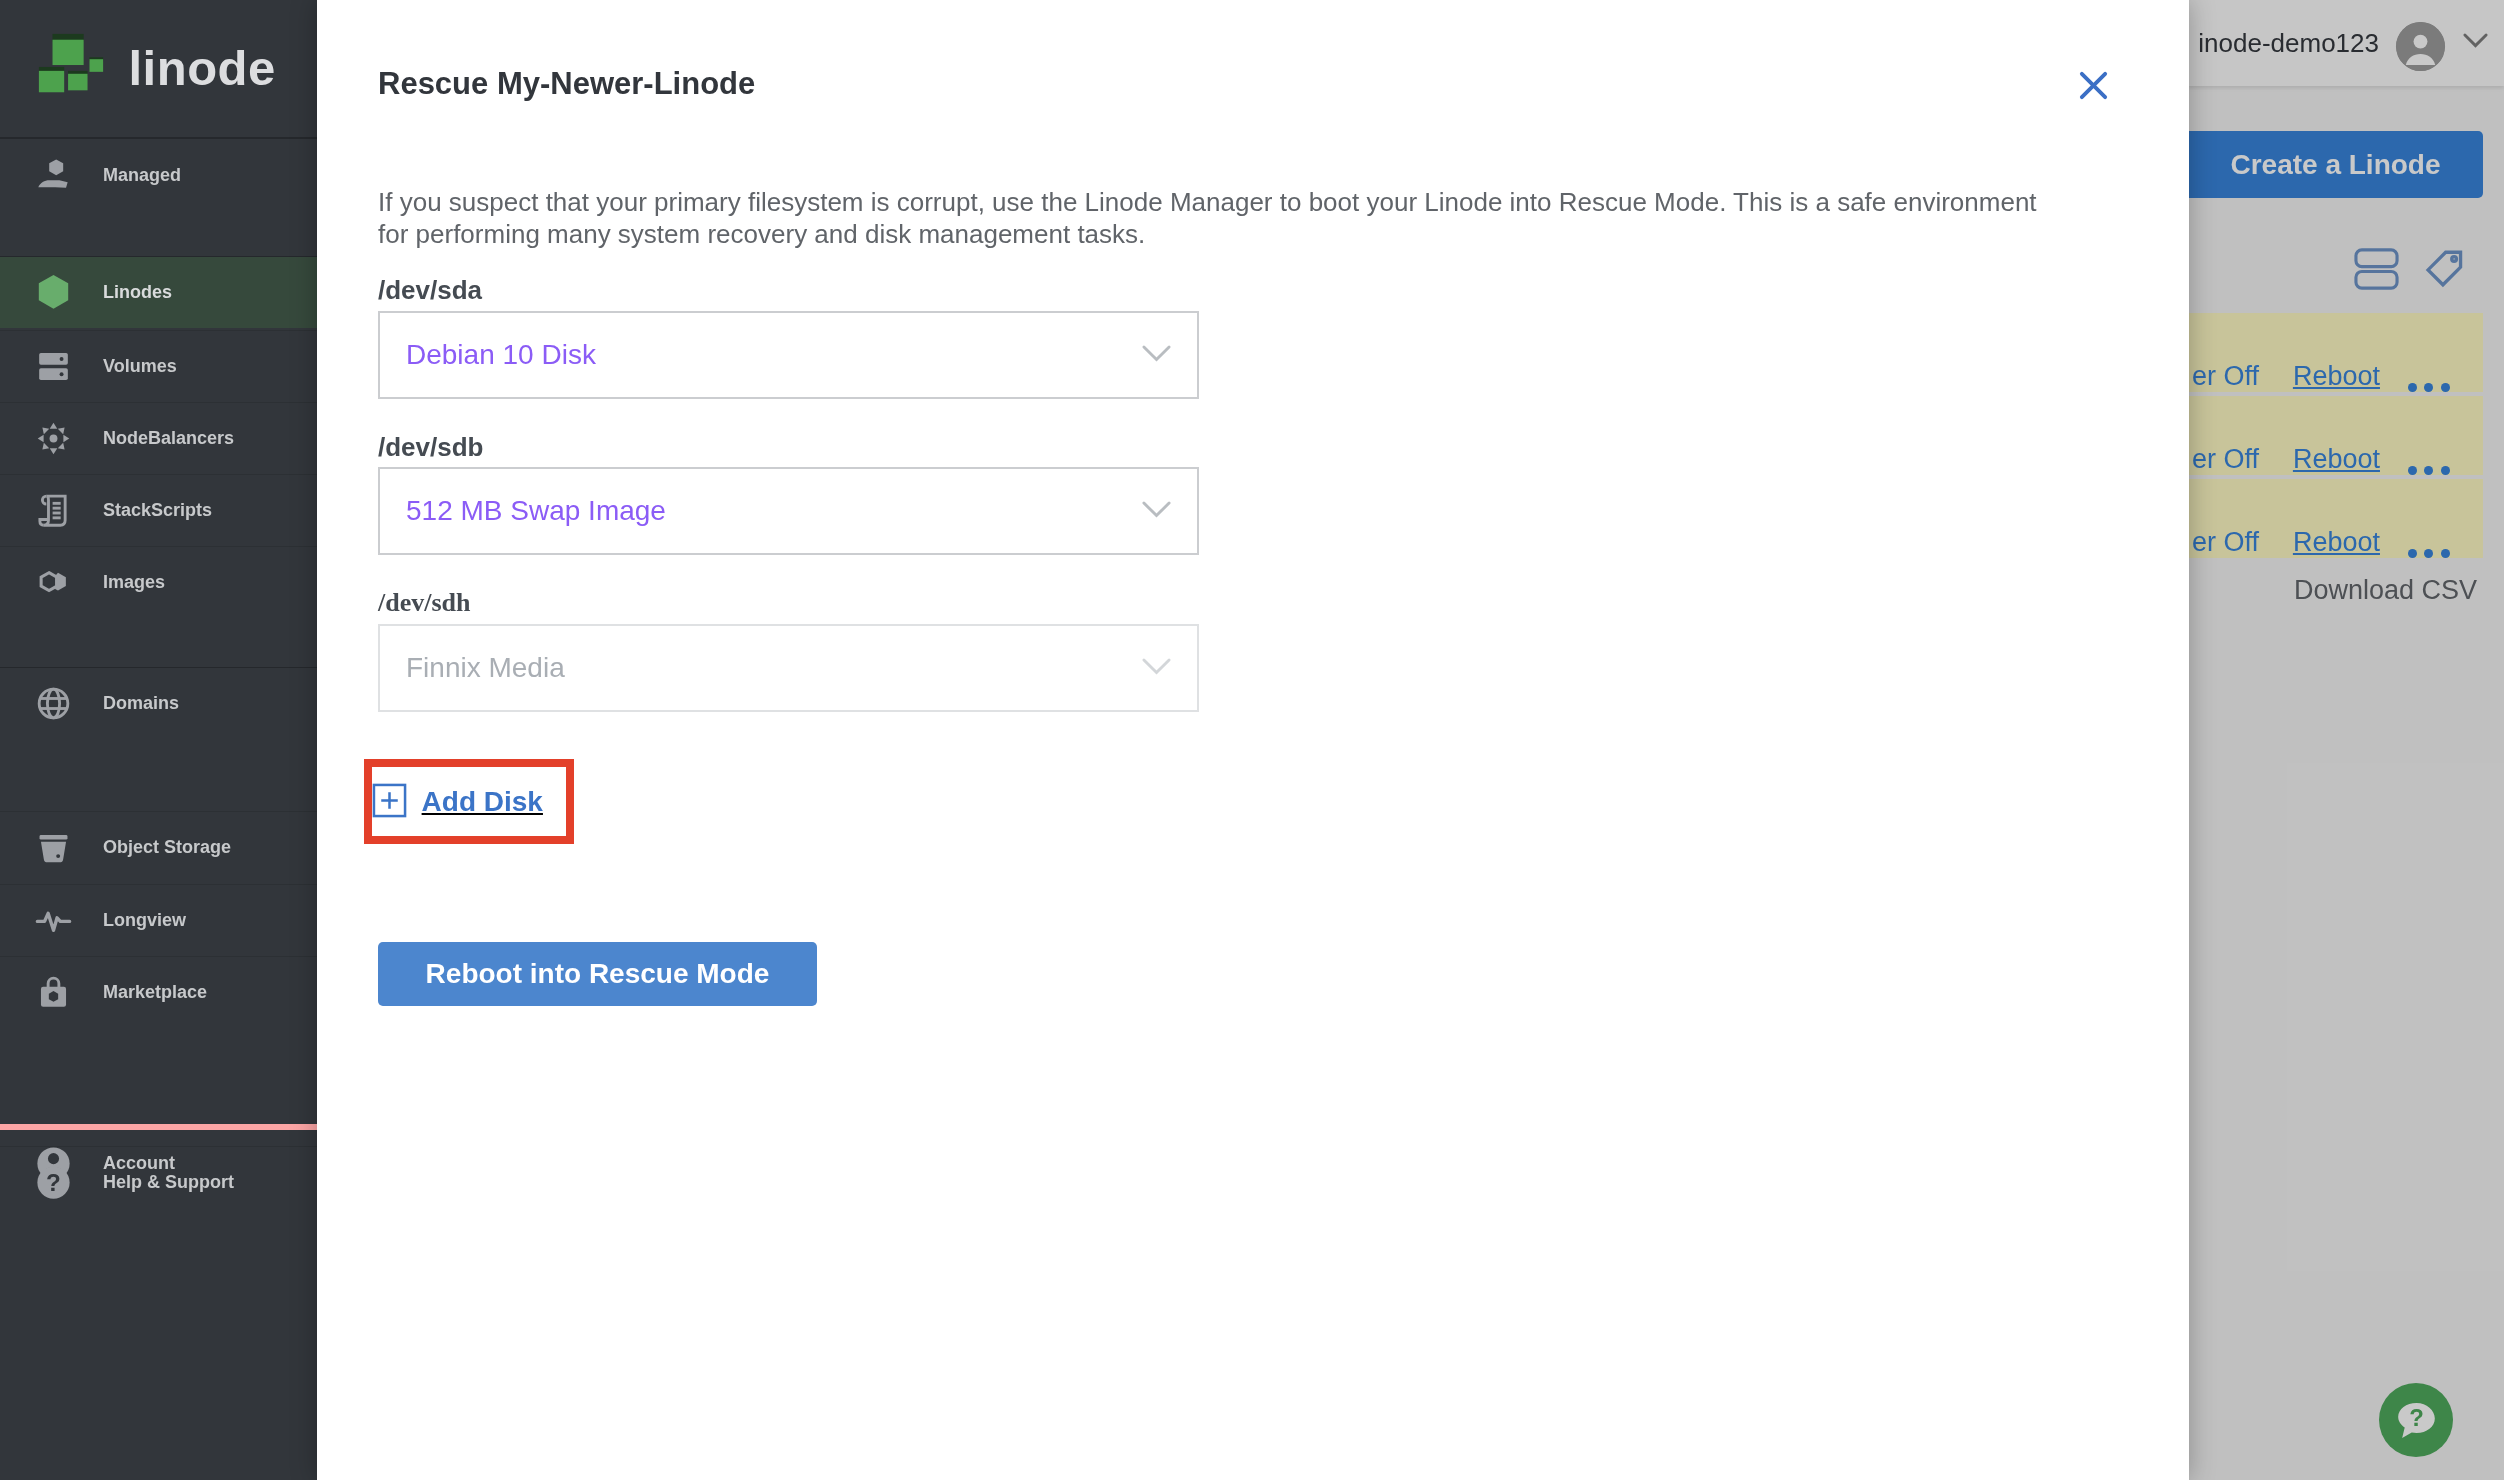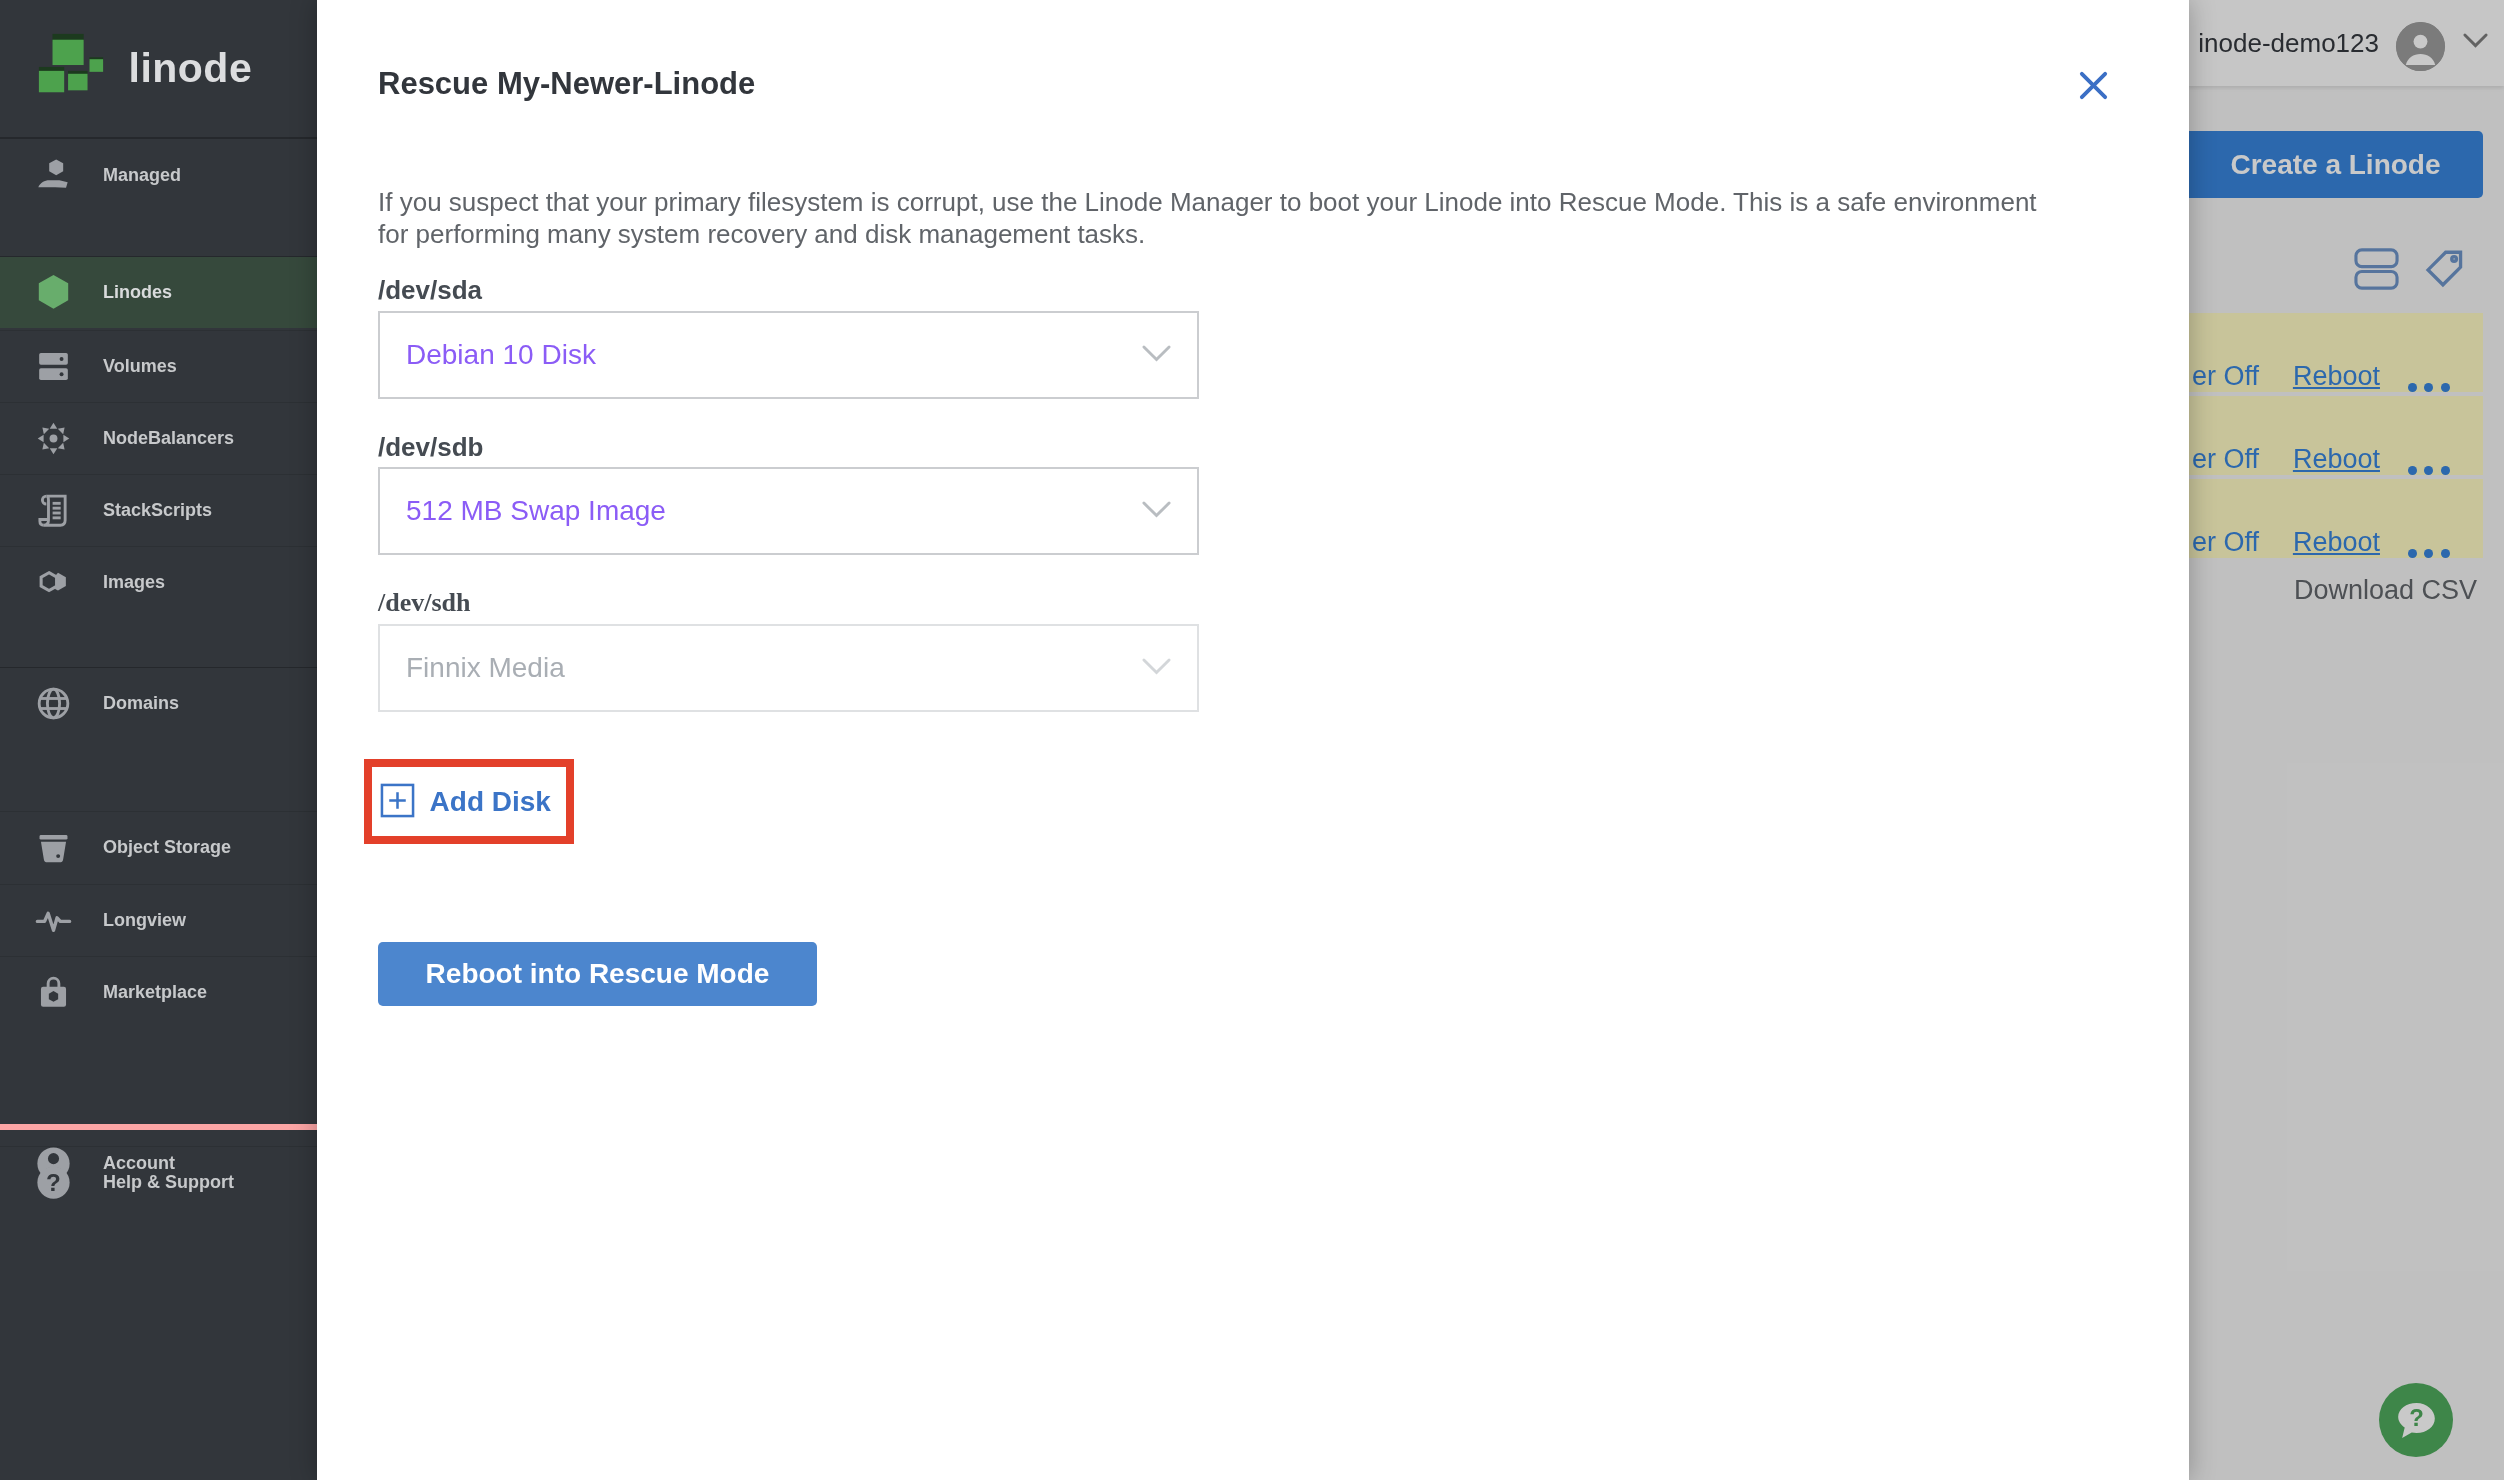--- a/index.html
+++ b/index.html
@@ -5,21 +5,21 @@
   * { margin:0; padding:0; box-sizing:border-box; }
   html,body { width:2504px; height:1480px; overflow:hidden; background:#ffffff;
     font-family:"Liberation Sans", sans-serif; }
   body { position:relative; }
 
   
   .sidebar { position:absolute; left:0; top:0; width:317px; height:1480px;
     background:#32363b; z-index:1; }
   .logo { position:absolute; left:35px; top:23.4px; width:254px; height:90px;
     display:flex; align-items:center; gap:21.5px; }
-  .logo-text { color:#dcdddf; font-size:41px; font-weight:700; letter-spacing:0.5px; }
+  .logo-text { color:#dcdddf; font-size:49px; font-weight:700; letter-spacing:0.5px; }
   .side-divider { position:absolute; left:0; width:100%; height:2px; background:#25282c; }
   .nav-item { position:absolute; left:0; width:100%; height:72px; display:flex;
     align-items:center; cursor:pointer; border-top:1px solid #2c3034; }
   .nav-item .nicon { width:45px; height:45px; margin-left:31px; display:flex;
     align-items:center; justify-content:center; flex:none; }
   .nav-item .nlabel { margin-left:27px; color:#c7c9cb; font-size:18px; font-weight:700;
     white-space:nowrap; }
   .nav-item.active { background:#36493c; }
   .nav-item.active .nlabel { color:#d9dbdc; }
   .nicon svg { width:43px; height:43px; }
@@ -69,22 +69,22 @@
     border:2px solid #cbcdd0; display:flex; align-items:center; cursor:pointer; }
   .select-box .sel-text { margin-left:26px; font-size:28px; color:#8b5cf6; }
   .select-box .sel-chev { position:absolute; right:25px; top:31px; }
   .select-box.disabled { border-color:#dfe1e3; cursor:default; }
   .select-box.disabled .sel-text { color:#a9aeb4; }
   .lbl-sda { top:275px; } .box-sda { top:311px; }
   .lbl-sdb { top:432px; } .box-sdb { top:467px; }
   .lbl-sdh { top:588px;font-family:Liberation Serif, serif; } .box-sdh { top:624px; }
   .add-disk-wrap { position:absolute; left:47px; top:759px; width:210px; height:85px;
     border:8.8px solid #e3402a; background:#ffffff; display:flex; align-items:center; }
-  .add-disk-btn { display:flex; align-items:center; gap:14.6px; margin-left:8px;
-    cursor:pointer; background:none; border:none; }
+  .add-disk-btn { display:flex; align-items:center; gap:14.6px; margin-left:0;
+    cursor:pointer; background:none; border:none;text-decoration:underline; }
   .add-disk-label { font-size:28px; font-weight:700; color:#3b74c7; white-space:nowrap; }
   .submit-btn { position:absolute; left:61px; top:910px; width:439px; height:64px;
     background:#4c86ce; border:none; border-radius:4.9px; color:#ffffff; font-size:28px;
     font-weight:700; cursor:pointer;margin-top:32px; }
 </style>
 </head>
 <body>
 
 <nav class="sidebar">
   <div class="logo">

